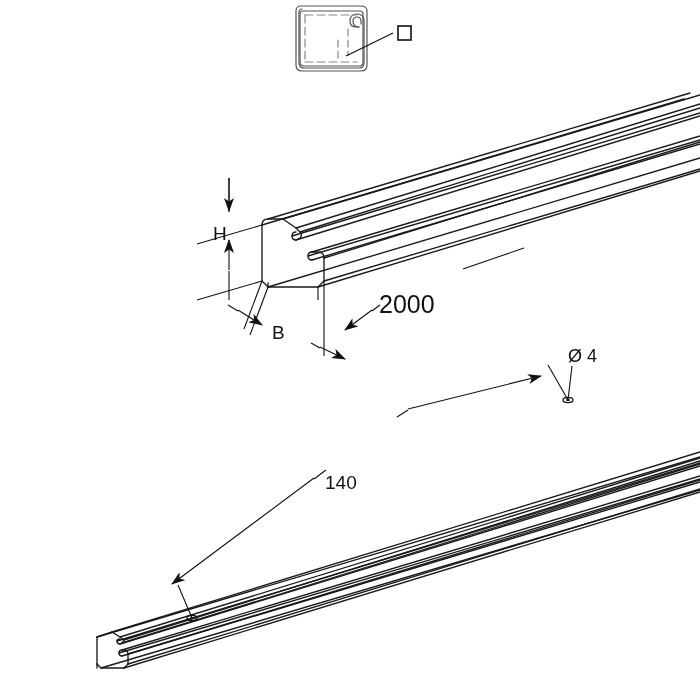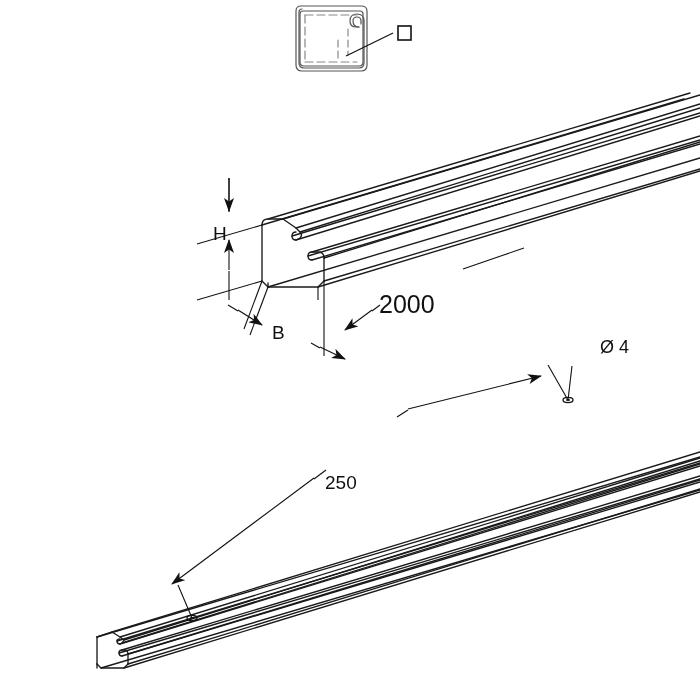--- a/index.html
+++ b/index.html
@@ -4,21 +4,21 @@
 <style>
   html,body{margin:0;padding:0;background:#ffffff;}
   body{width:700px;height:700px;overflow:hidden;font-family:"Liberation Sans",sans-serif;}
   #sheet{position:relative;width:700px;height:700px;background:#fff;}
   #sheet svg{position:absolute;left:0;top:0;}
   .lbl{position:absolute;font-family:"Liberation Sans",sans-serif;color:#111;white-space:nowrap;}
   .lbl-H{left:213px;top:223px;font-size:19px;}
   .lbl-B{left:272px;top:322px;font-size:19px;}
   .lbl-2000{left:379px;top:290px;font-size:25px;}
   .lbl-250{left:325px;top:472px;font-size:19px;}
-  .lbl-d4{left:568px;top:337px;font-size:18px;margin-left:32px;}
+  .lbl-d4{left:568px;top:346px;font-size:18px;}
 </style>
 </head>
 <body>
 
 <div id="sheet">
 
   <svg width="700" height="700" viewBox="0 0 700 700">
 
     <defs>
       <marker id="ah" markerWidth="14" markerHeight="10" refX="13" refY="5" orient="auto" markerUnits="userSpaceOnUse">
@@ -160,16 +160,16 @@
 
     <g fill="none" stroke="#111" stroke-width="1.1">
       <path d="M568,400 L572,366"></path>
     </g>
 
   </svg>
 
   <div class="lbl lbl-H">H</div>
   <div class="lbl lbl-B">B</div>
   <div class="lbl lbl-2000">2000</div>
-  <div class="lbl lbl-250">250</div>
+  <div class="lbl lbl-250">140</div>
   <div class="lbl lbl-d4">Ø 4</div>
 
 </div>
 
 </body></html>

